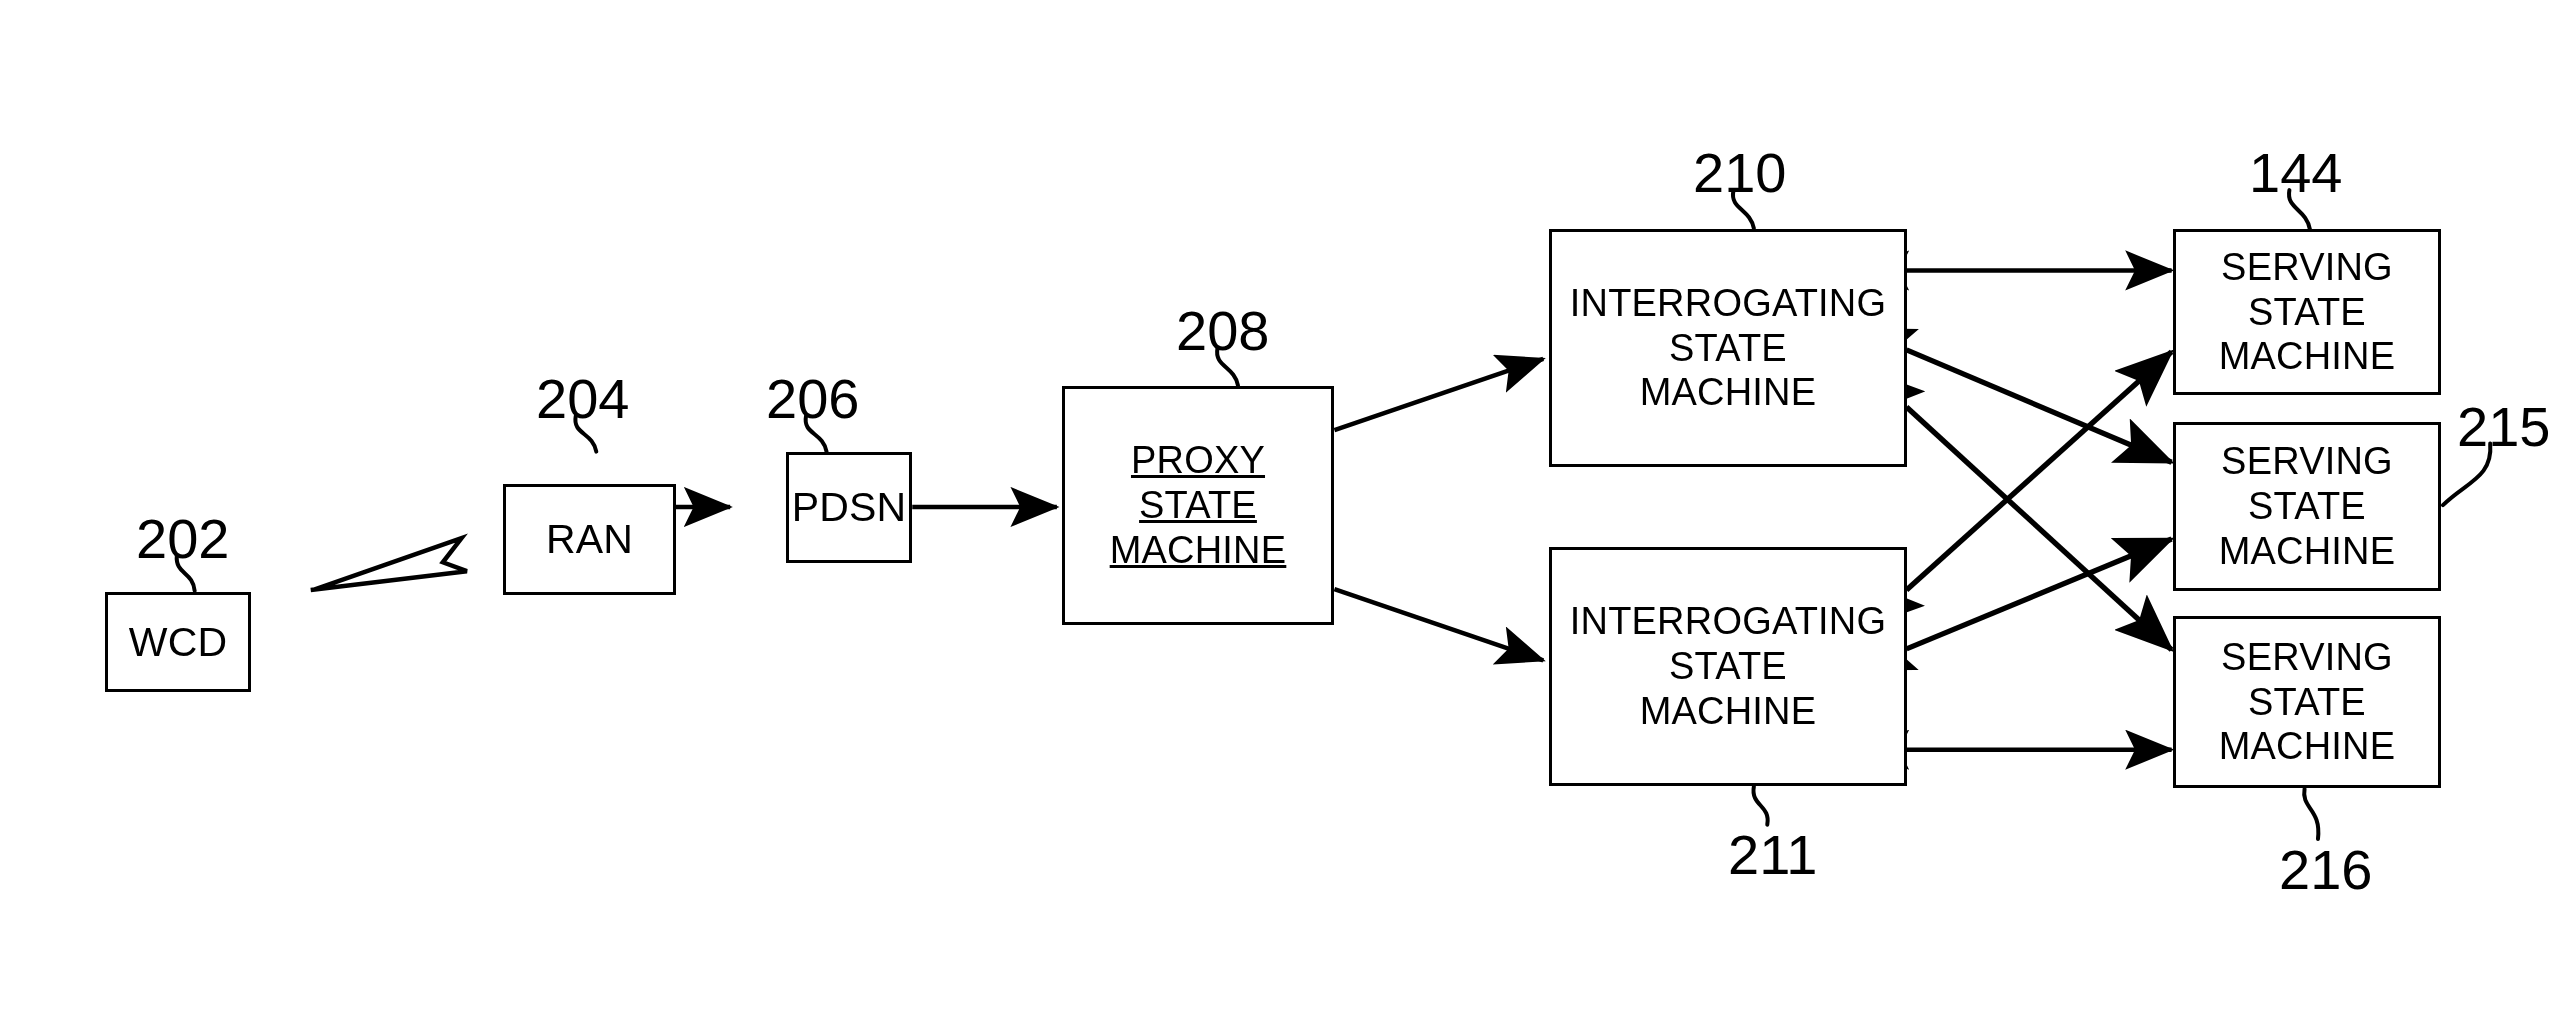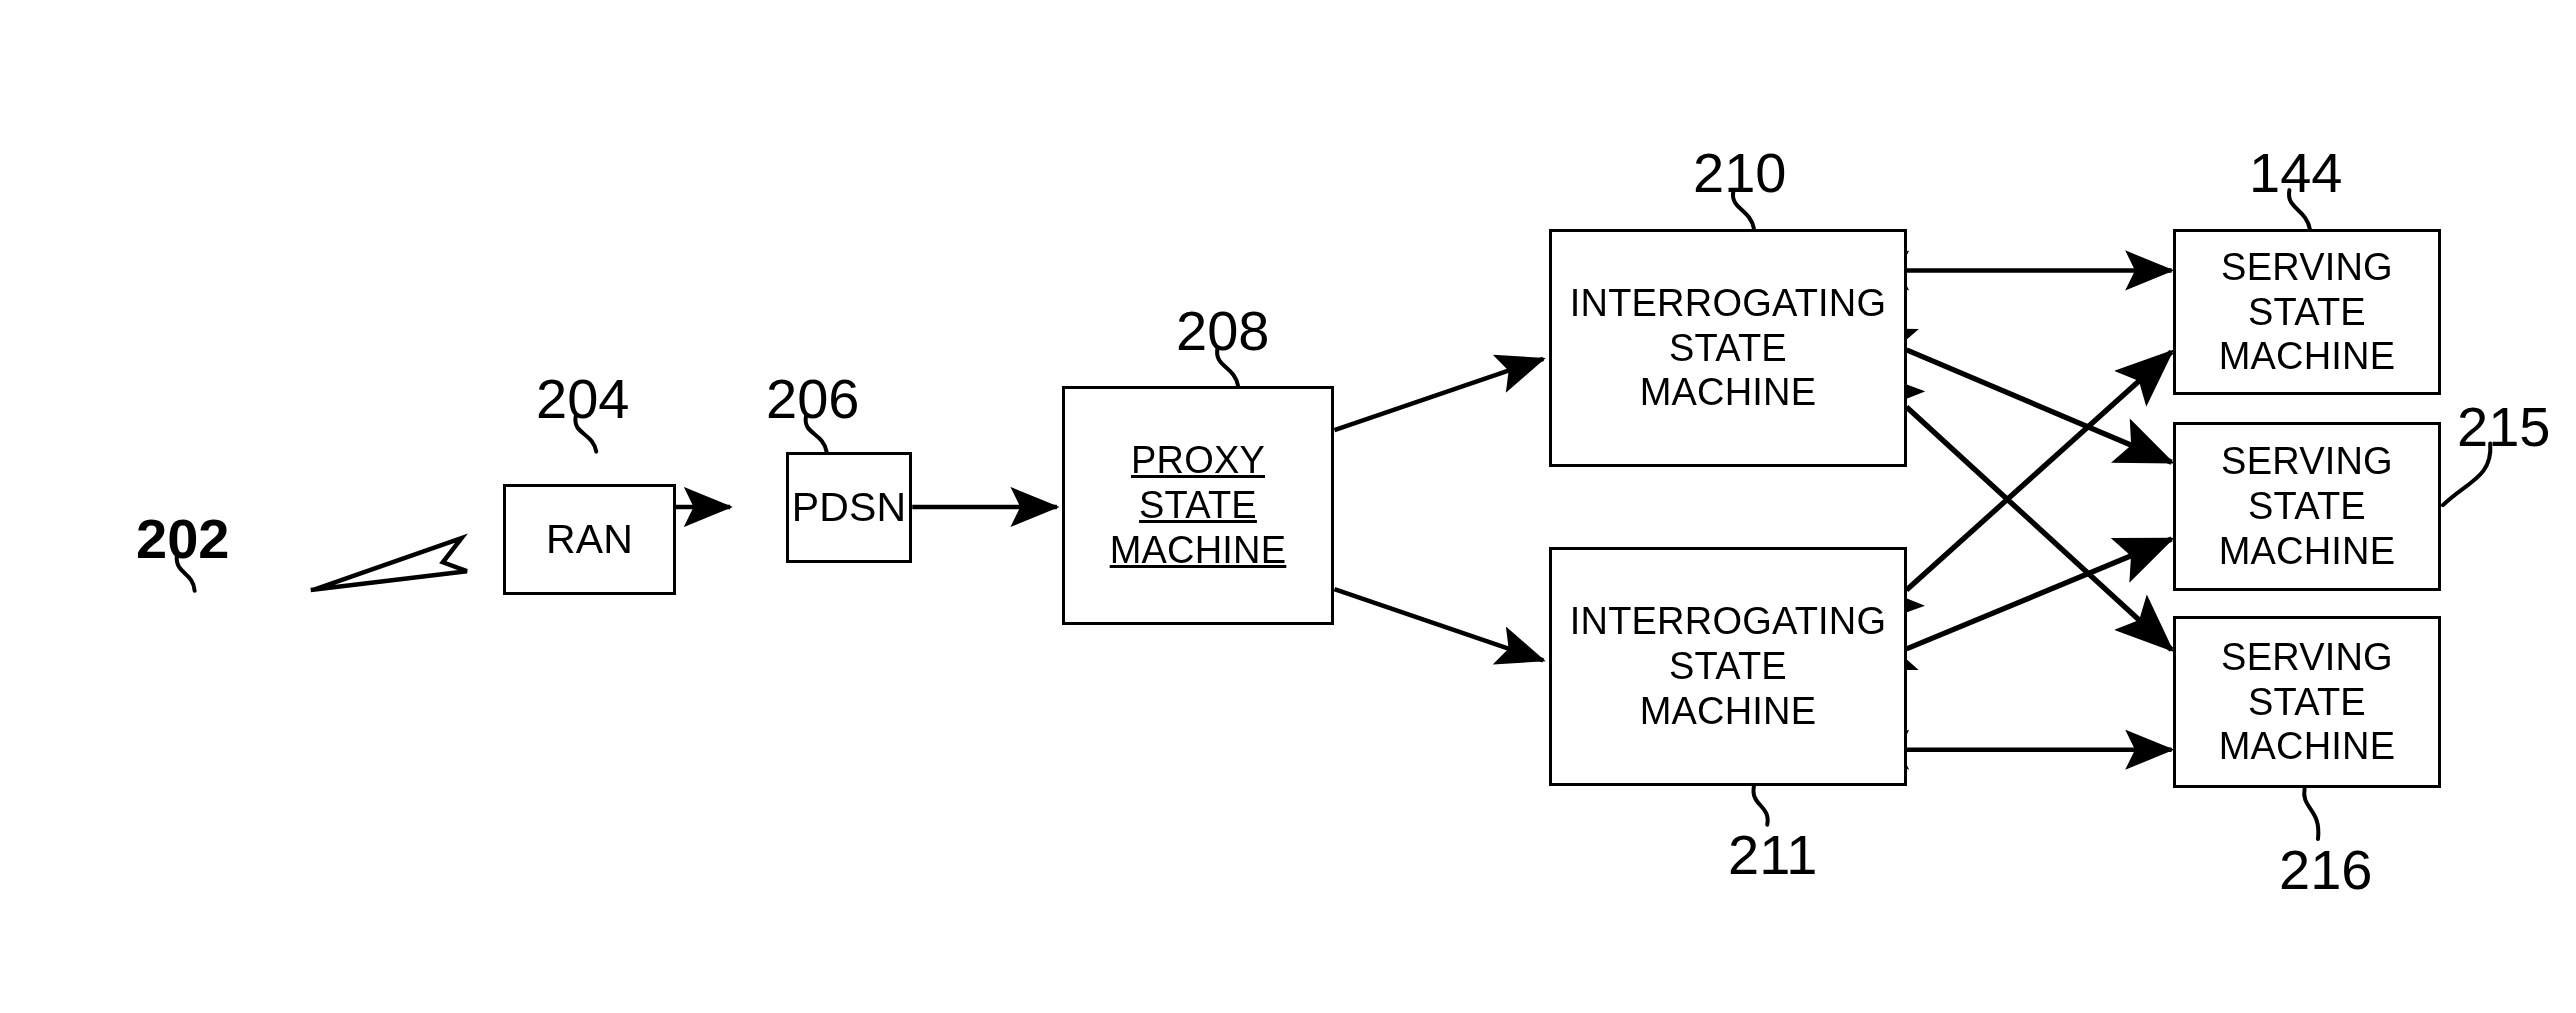--- a/index.html
+++ b/index.html
@@ -141,20 +141,23 @@
       <path d="M 2565,213 C 2561,234 2584,234 2588,257" fill="none" stroke="#000000" stroke-width="4.5" stroke-linecap="round"></path>
     </g>
     <g>
       <path d="M 2790,497 C 2793,535 2763,540 2737,566" fill="none" stroke="#000000" stroke-width="4.5" stroke-linecap="round"></path>
     </g>
     <g>
       <path d="M 2582,884 C 2578,906 2601,906 2597,940" fill="none" stroke="#000000" stroke-width="4.5" stroke-linecap="round"></path>
     </g>
   </svg>
 
+  <div class="node-box size-small" style="left:105px; top:592px; width:146px; height:100px;">
+    <span class="node-label-line">WCD</span>
+  </div>
 
   <div class="node-box size-small" style="left:503px; top:452px; width:173px; height:111px;margin-top:32px;">
     <span class="node-label-line">RAN</span>
   </div>
 
   <div class="node-box size-small" style="left:786px; top:452px; width:126px; height:111px;">
     <span class="node-label-line">PDSN</span>
   </div>
 
   <div class="node-box size-multi" style="left:1062px; top:386px; width:272px; height:239px;text-decoration:underline;">
@@ -186,21 +189,21 @@
     <span class="node-label-line">STATE</span>
     <span class="node-label-line">MACHINE</span>
   </div>
 
   <div class="node-box size-multi" style="left:2173px; top:616px; width:268px; height:172px;">
     <span class="node-label-line">SERVING</span>
     <span class="node-label-line">STATE</span>
     <span class="node-label-line">MACHINE</span>
   </div>
 
-  <div class="ref-num" style="left:136px; top:511px;font-weight:bold;">202</div>
+  <div class="ref-num" style="left:136px; top:511px;">202</div>
 
   <div class="ref-num" style="left:536px; top:371px;">204</div>
 
   <div class="ref-num" style="left:766px; top:371px;">206</div>
 
   <div class="ref-num" style="left:1176px; top:303px;">208</div>
 
   <div class="ref-num" style="left:1693px; top:145px;">210</div>
 
   <div class="ref-num" style="left:1728px; top:827px;text-align:center;">211</div>

